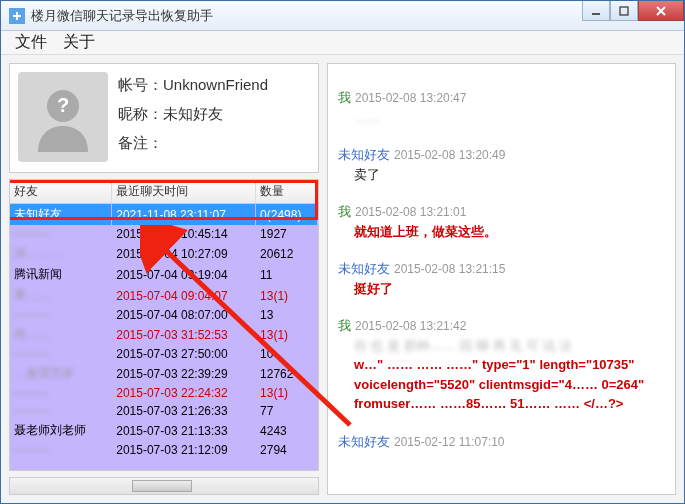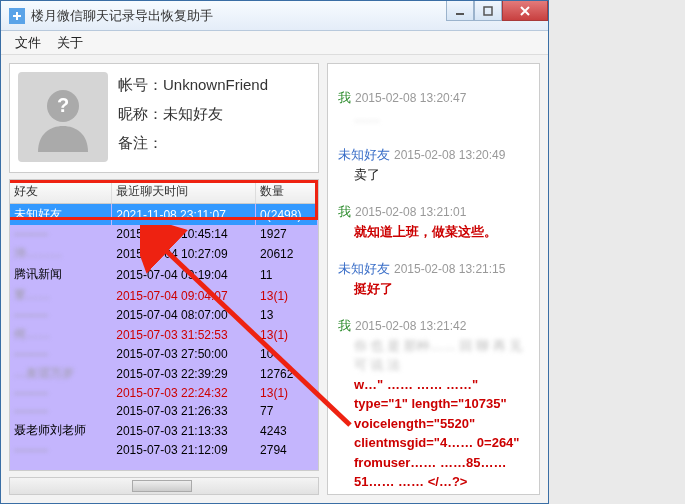--- a/index.html
+++ b/index.html
@@ -1,24 +1,24 @@
 <!DOCTYPE html>
 <html><head>
 <meta charset="utf-8">
 <style>
   * { box-sizing: border-box; margin: 0; padding: 0; font-family: "Microsoft YaHei", sans-serif; }
   body { background: #eaeaea; width: 685px; height: 504px; overflow: hidden; }
-  .window { width: 549px; height: 504px; border: 1px solid #3a6ea5; display: flex; flex-direction: column; background: #fff; }
+  .window { width: 685px; height: 504px; border: 1px solid #3a6ea5; display: flex; flex-direction: column; background: #fff; }
   .titlebar { height: 30px; background: linear-gradient(#f7fbff,#e4edf8); display: flex; align-items: center; padding: 0 2px; border-bottom: 1px solid #b8c9dc; position: relative; }
   .title-icon { width: 16px; height: 16px; margin: 0 6px; display: inline-flex; align-items: center; justify-content: center; }
   .title-text { font-size: 13px; color: #333; flex: 1; }
   .win-btns { display: flex; gap: 0; height: 20px; position: absolute; right: 0; top: 0; }
   .win-btn { width: 28px; height: 20px; display: flex; align-items: center; justify-content: center; border: 1px solid #9bb3cc; border-top: none; background: linear-gradient(#f0f6fd,#d6e5f5); font-size: 10px; color: #555; }
   .win-btn.close { background: linear-gradient(#e37a7a,#c84040); color: #fff; width: 46px; border-color: #a83a3a; }
-  .menubar { height: 24px; display: flex; align-items: center; padding: 0 6px; border-bottom: 1px solid #ddd; background: #f6f6f6; font-size: 13px; }
+  .menubar { height: 24px; display: flex; align-items: center; padding: 0 6px; border-bottom: 1px solid #ddd; background: #f6f6f6; font-size: 16px; }
   .menu-item { padding: 3px 8px; color: #222; }
   .client { flex: 1; display: flex; padding: 8px; gap: 8px; background: #f3f3f3; overflow: hidden; }
   .left { width: 310px; display: flex; flex-direction: column; gap: 6px; }
   .right { flex: 1; background: #fff; border: 1px solid #ccc; padding: 6px 10px; overflow-y: auto; font-size: 13px; line-height: 1.5; }
   .profile { border: 1px solid #ccc; background: #fff; padding: 8px; display: flex; gap: 10px; height: 110px; }
   .avatar { width: 90px; height: 90px; background: #d5d5d5; border-radius: 4px; display: flex; align-items: center; justify-content: center; }
   .profile-info { display: flex; flex-direction: column; gap: 10px; font-size: 15px; color: #333; padding-top: 4px; }
   .table-wrap { flex: 1; border: 1px solid #ccc; background: #c4b5fd; overflow: auto; position: relative; }
   table { width: 100%; border-collapse: collapse; font-size: 12px; }
   th { background: linear-gradient(#fdfdfd,#ececec); text-align: left; padding: 3px 4px; border-right: 1px solid #ddd; border-bottom: 1px solid #ccc; color: #333; font-weight: normal; }

